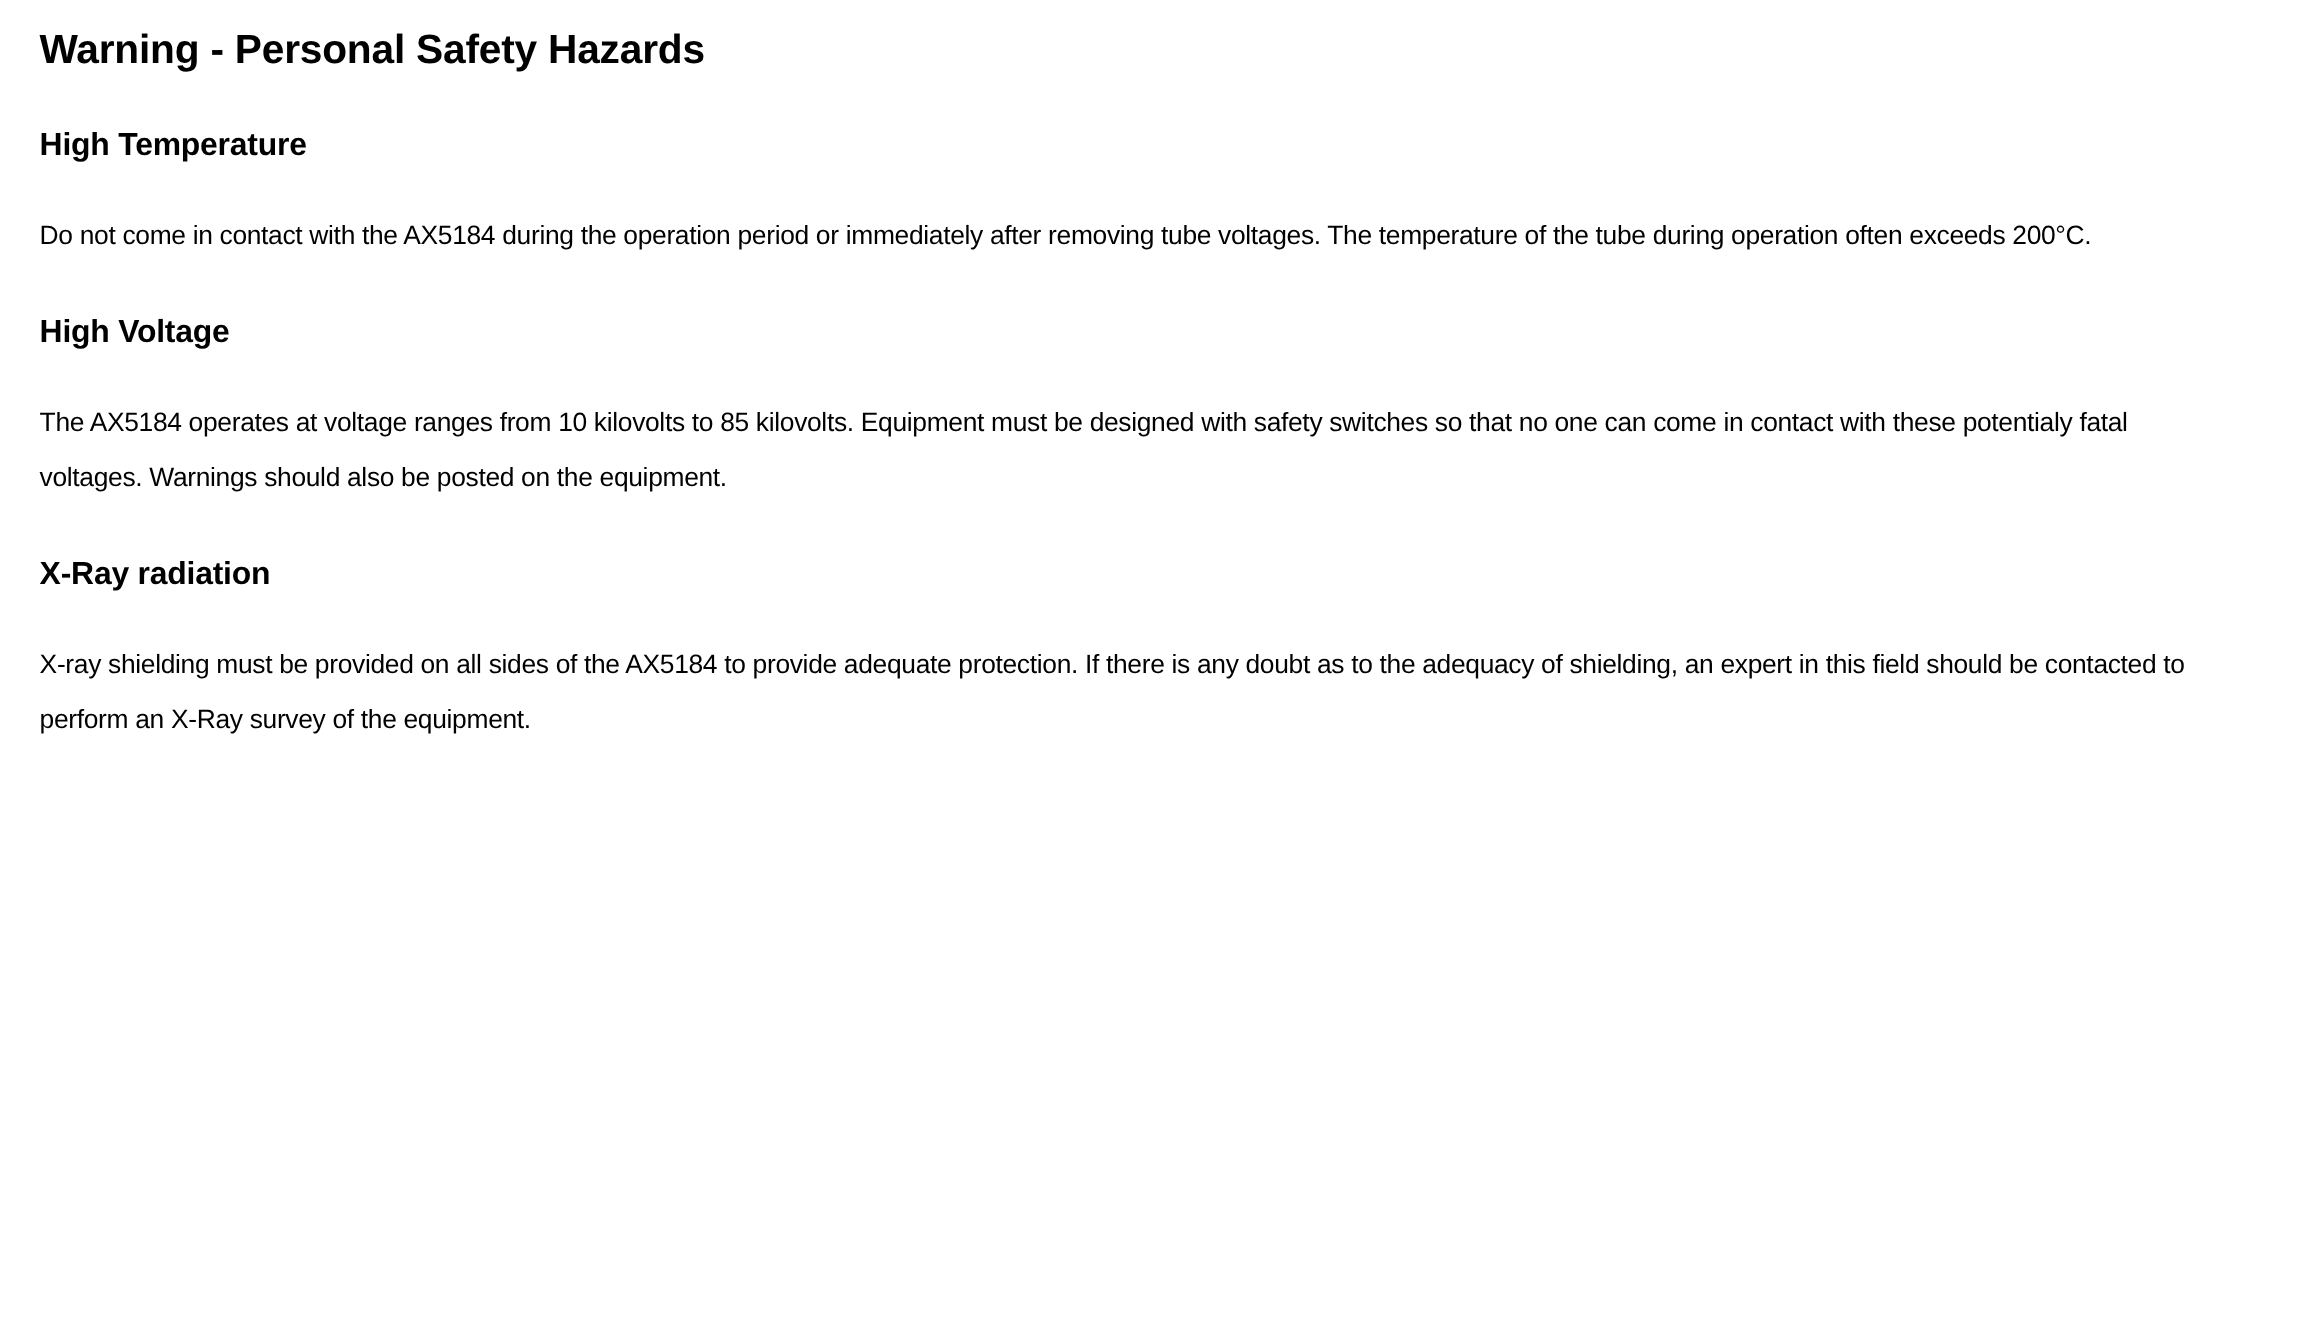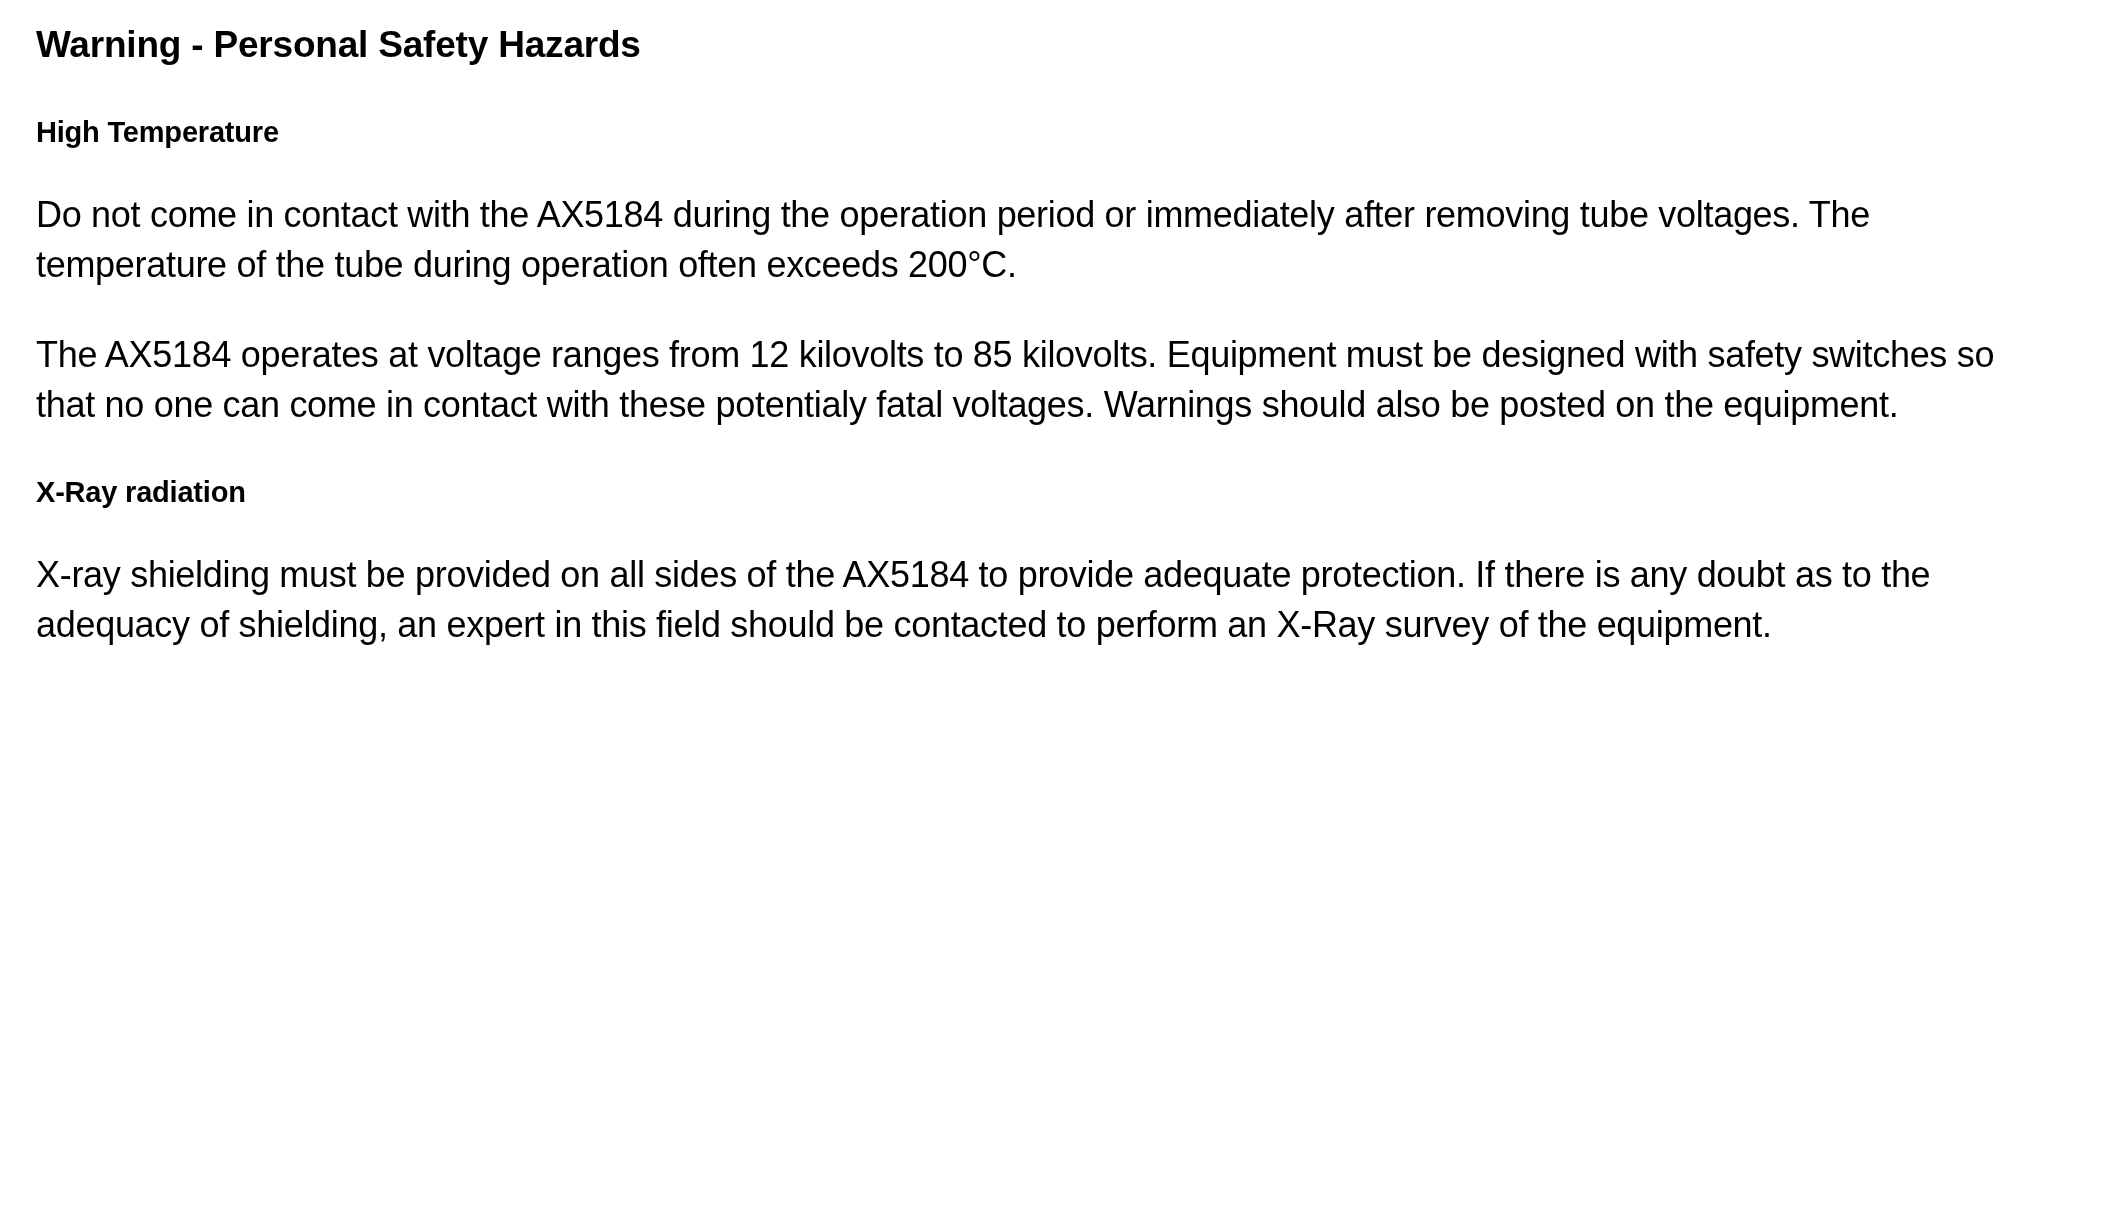--- a/index.html
+++ b/index.html
@@ -35,21 +35,21 @@
     font-size: 37px;
     line-height: 46px;
     margin-bottom: 42px;
   }
   h2.sub-heading {
     font-size: 29px;
     line-height: 44px;
     margin-bottom: 36px;
   }
   p.para {
-    font-size: 36px;
+    font-size: 24px;
     line-height: 50px;
     margin: 0 0 40px 0;
     letter-spacing: -0.3px;
     text-align: left;
   }
   .blk {
     margin-bottom: 6px;
   }
 </style>
 </head>
@@ -59,21 +59,22 @@
   <div class="doc-body">
 
     <h1 class="section-title">Warning - Personal Safety Hazards</h1>
 
     <div class="blk">
       <h2 class="sub-heading">High Temperature</h2>
       <p class="para">Do not come in contact with the AX5184 during the operation period or immediately after removing tube voltages.  The temperature of the tube during operation often exceeds 200°C.</p>
     </div>
 
     <div class="blk">
-      <p class="para">The AX5184 operates at voltage ranges from 12 kilovolts to 85 kilovolts.  Equipment must be designed with safety switches so that no one can come in contact with these potentialy fatal voltages.  Warnings should also be posted on the equipment.</p>
+      <h2 class="sub-heading">High Voltage</h2>
+      <p class="para">The AX5184 operates at voltage ranges from 10 kilovolts to 85 kilovolts.  Equipment must be designed with safety switches so that no one can come in contact with these potentialy fatal voltages.  Warnings should also be posted on the equipment.</p>
     </div>
 
     <div class="blk">
       <h2 class="sub-heading">X-Ray radiation</h2>
       <p class="para">X-ray shielding must be provided on all sides of the AX5184 to provide adequate protection.  If there is any doubt as to the adequacy of shielding, an expert in this field should be contacted to perform an X-Ray survey of the equipment.</p>
     </div>
 
   </div>
 </div>
 

